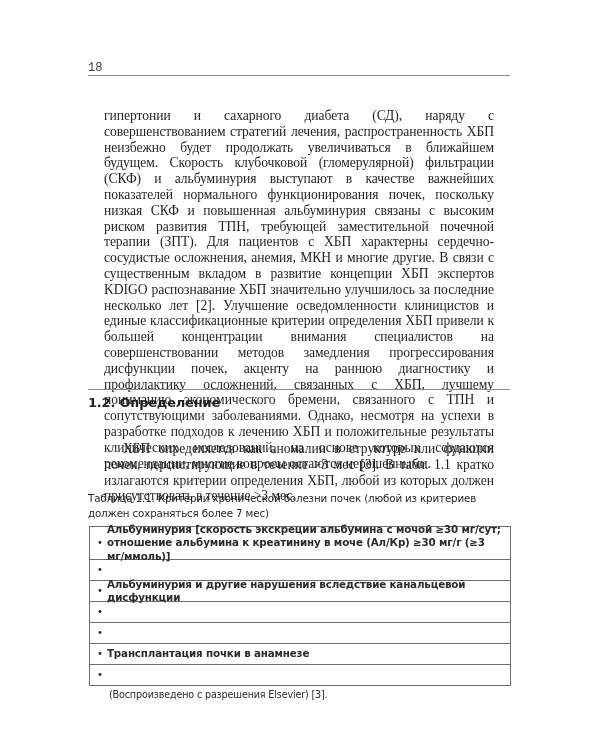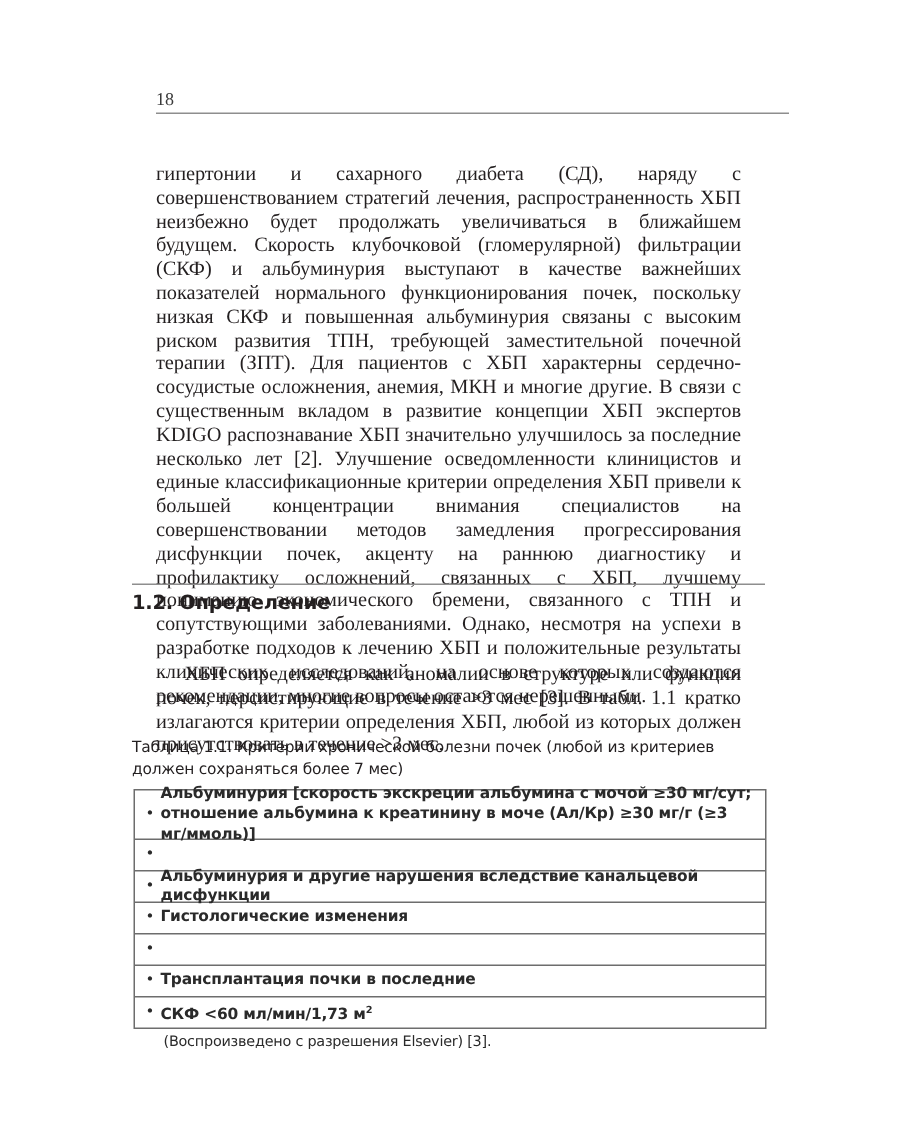--- a/index.html
+++ b/index.html
@@ -1,22 +1,22 @@
 <!DOCTYPE html>
 <html><head>
 <meta charset="utf-8">
 <style>
   html, body { margin: 0; padding: 0; background: #ffffff; }
   body { width: 600px; height: 750px; position: relative; overflow: hidden; color: #231f20; }
   .page { position: absolute; left: 88px; top: 0; width: 422px; }
   .running-head {
-    position: absolute; left: 16px; top: 56px; width: 422px; height: 19px;
+    position: absolute; left: 0; top: 56px; width: 422px; height: 19px;
     border-bottom: 1.5px solid #8e8e8e;
-    font-family: Liberation Serif, serif; font-size: 11px; color: #3a3a3a;
-    display: flex; justify-content: space-between; align-items: center;
+    font-family: Liberation Mono, monospace; font-size: 11px; color: #3a3a3a;
+    display: flex; justify-content: space-between; align-items: flex-end;
   }
   .running-head .pn { font-size: 12px; line-height: 14px; }
   .running-head .ch { font-size: 10.6px; line-height: 14px; letter-spacing: -0.1px; }
   .body-text {
     position: absolute; left: 0; width: 422px;
     font-family: "Liberation Serif", serif; font-size: 13.6px; line-height: 15.8px;
     text-align: justify; color: #231f20; letter-spacing: -0.05px;
   }
   .body-text p { margin: 16px; font-family: Liberation Serif, serif; }
   .body-text p.indent { text-indent: 19px; }
@@ -78,30 +78,28 @@
     </div>
     <div class="row">
       <span class="bullet">•</span>
     </div>
     <div class="row">
       <span class="bullet">•</span>
       <span class="txt">Альбуминурия и другие нарушения вследствие канальцевой дисфункции</span>
     </div>
     <div class="row">
       <span class="bullet">•</span>
-      <span class="txt">Гистологические изменения</span>
     </div>
     <div class="row">
       <span class="bullet">•</span>
     </div>
     <div class="row">
       <span class="bullet">•</span>
-      <span class="txt">Трансплантация почки в последние</span>
+      <span class="txt">Трансплантация почки в анамнезе</span>
     </div>
     <div class="row">
       <span class="bullet">•</span>
-      <span class="txt"><span>СКФ &lt;60 мл/мин/1,73 м</span><sup>2</sup></span>
     </div>
   </div>
 
   <div class="source-note">(Воспроизведено с разрешения Elsevier) [3].</div>
 
 </div>
 
 </body></html>

